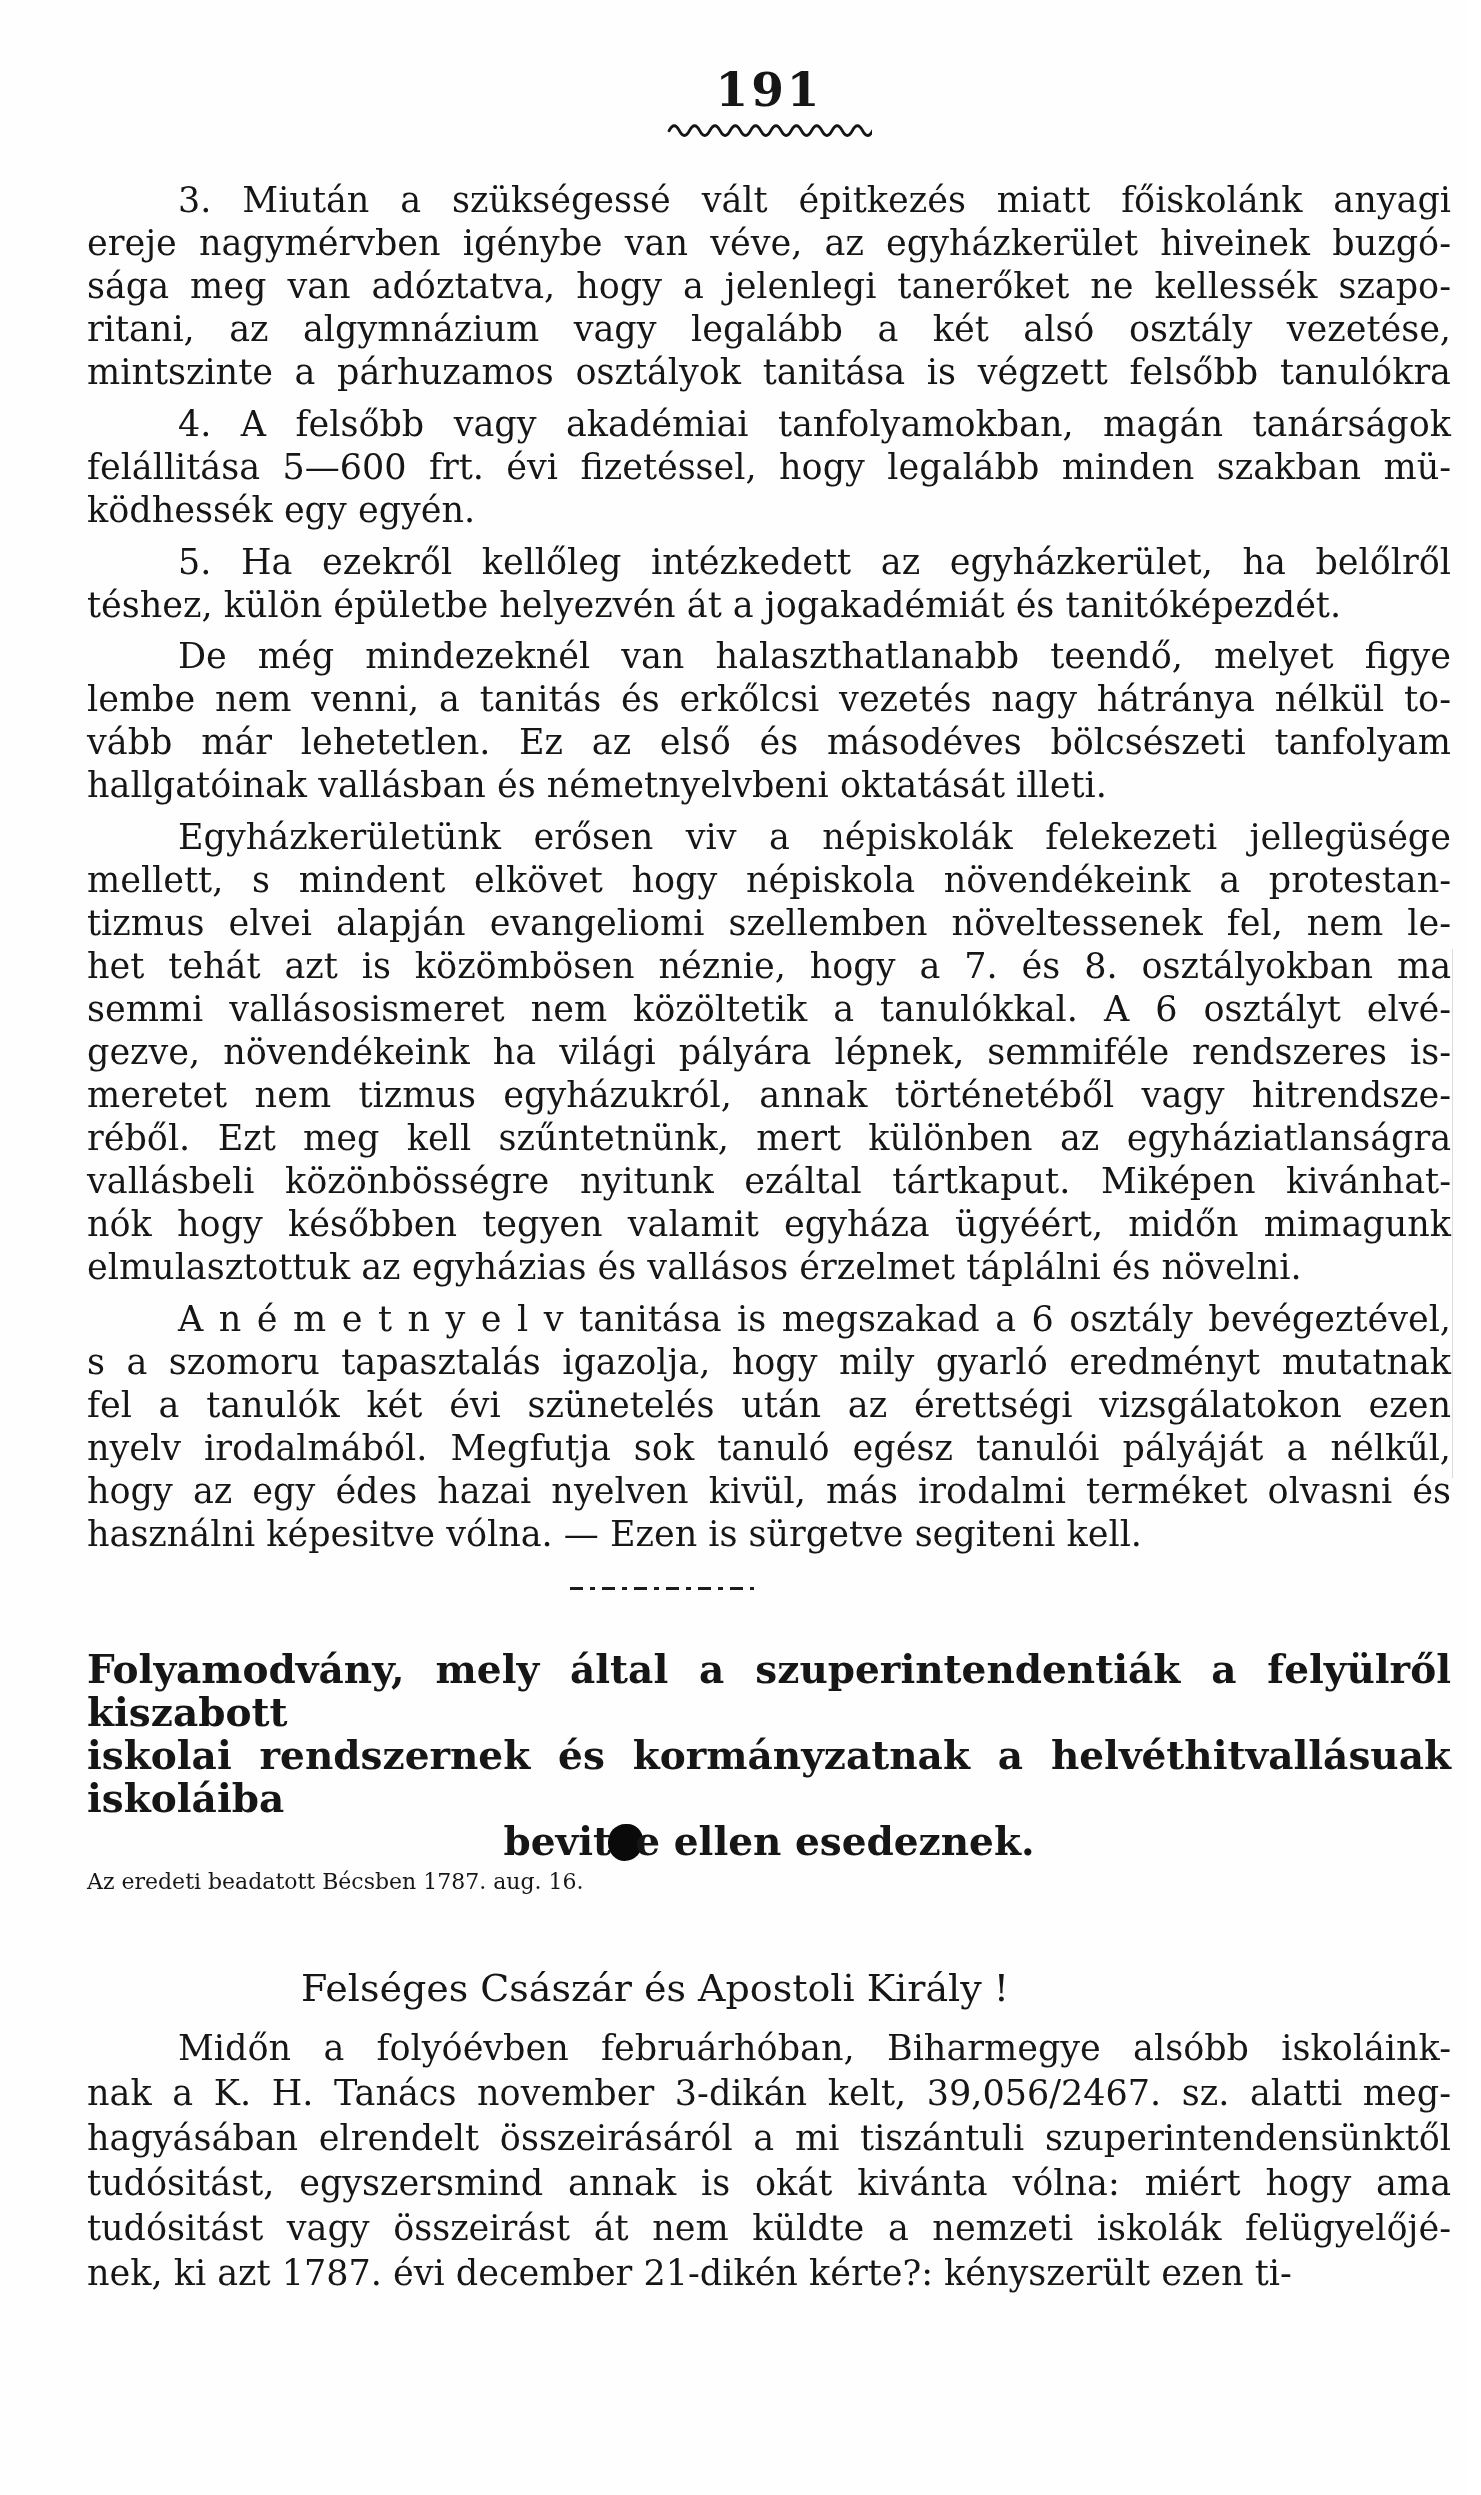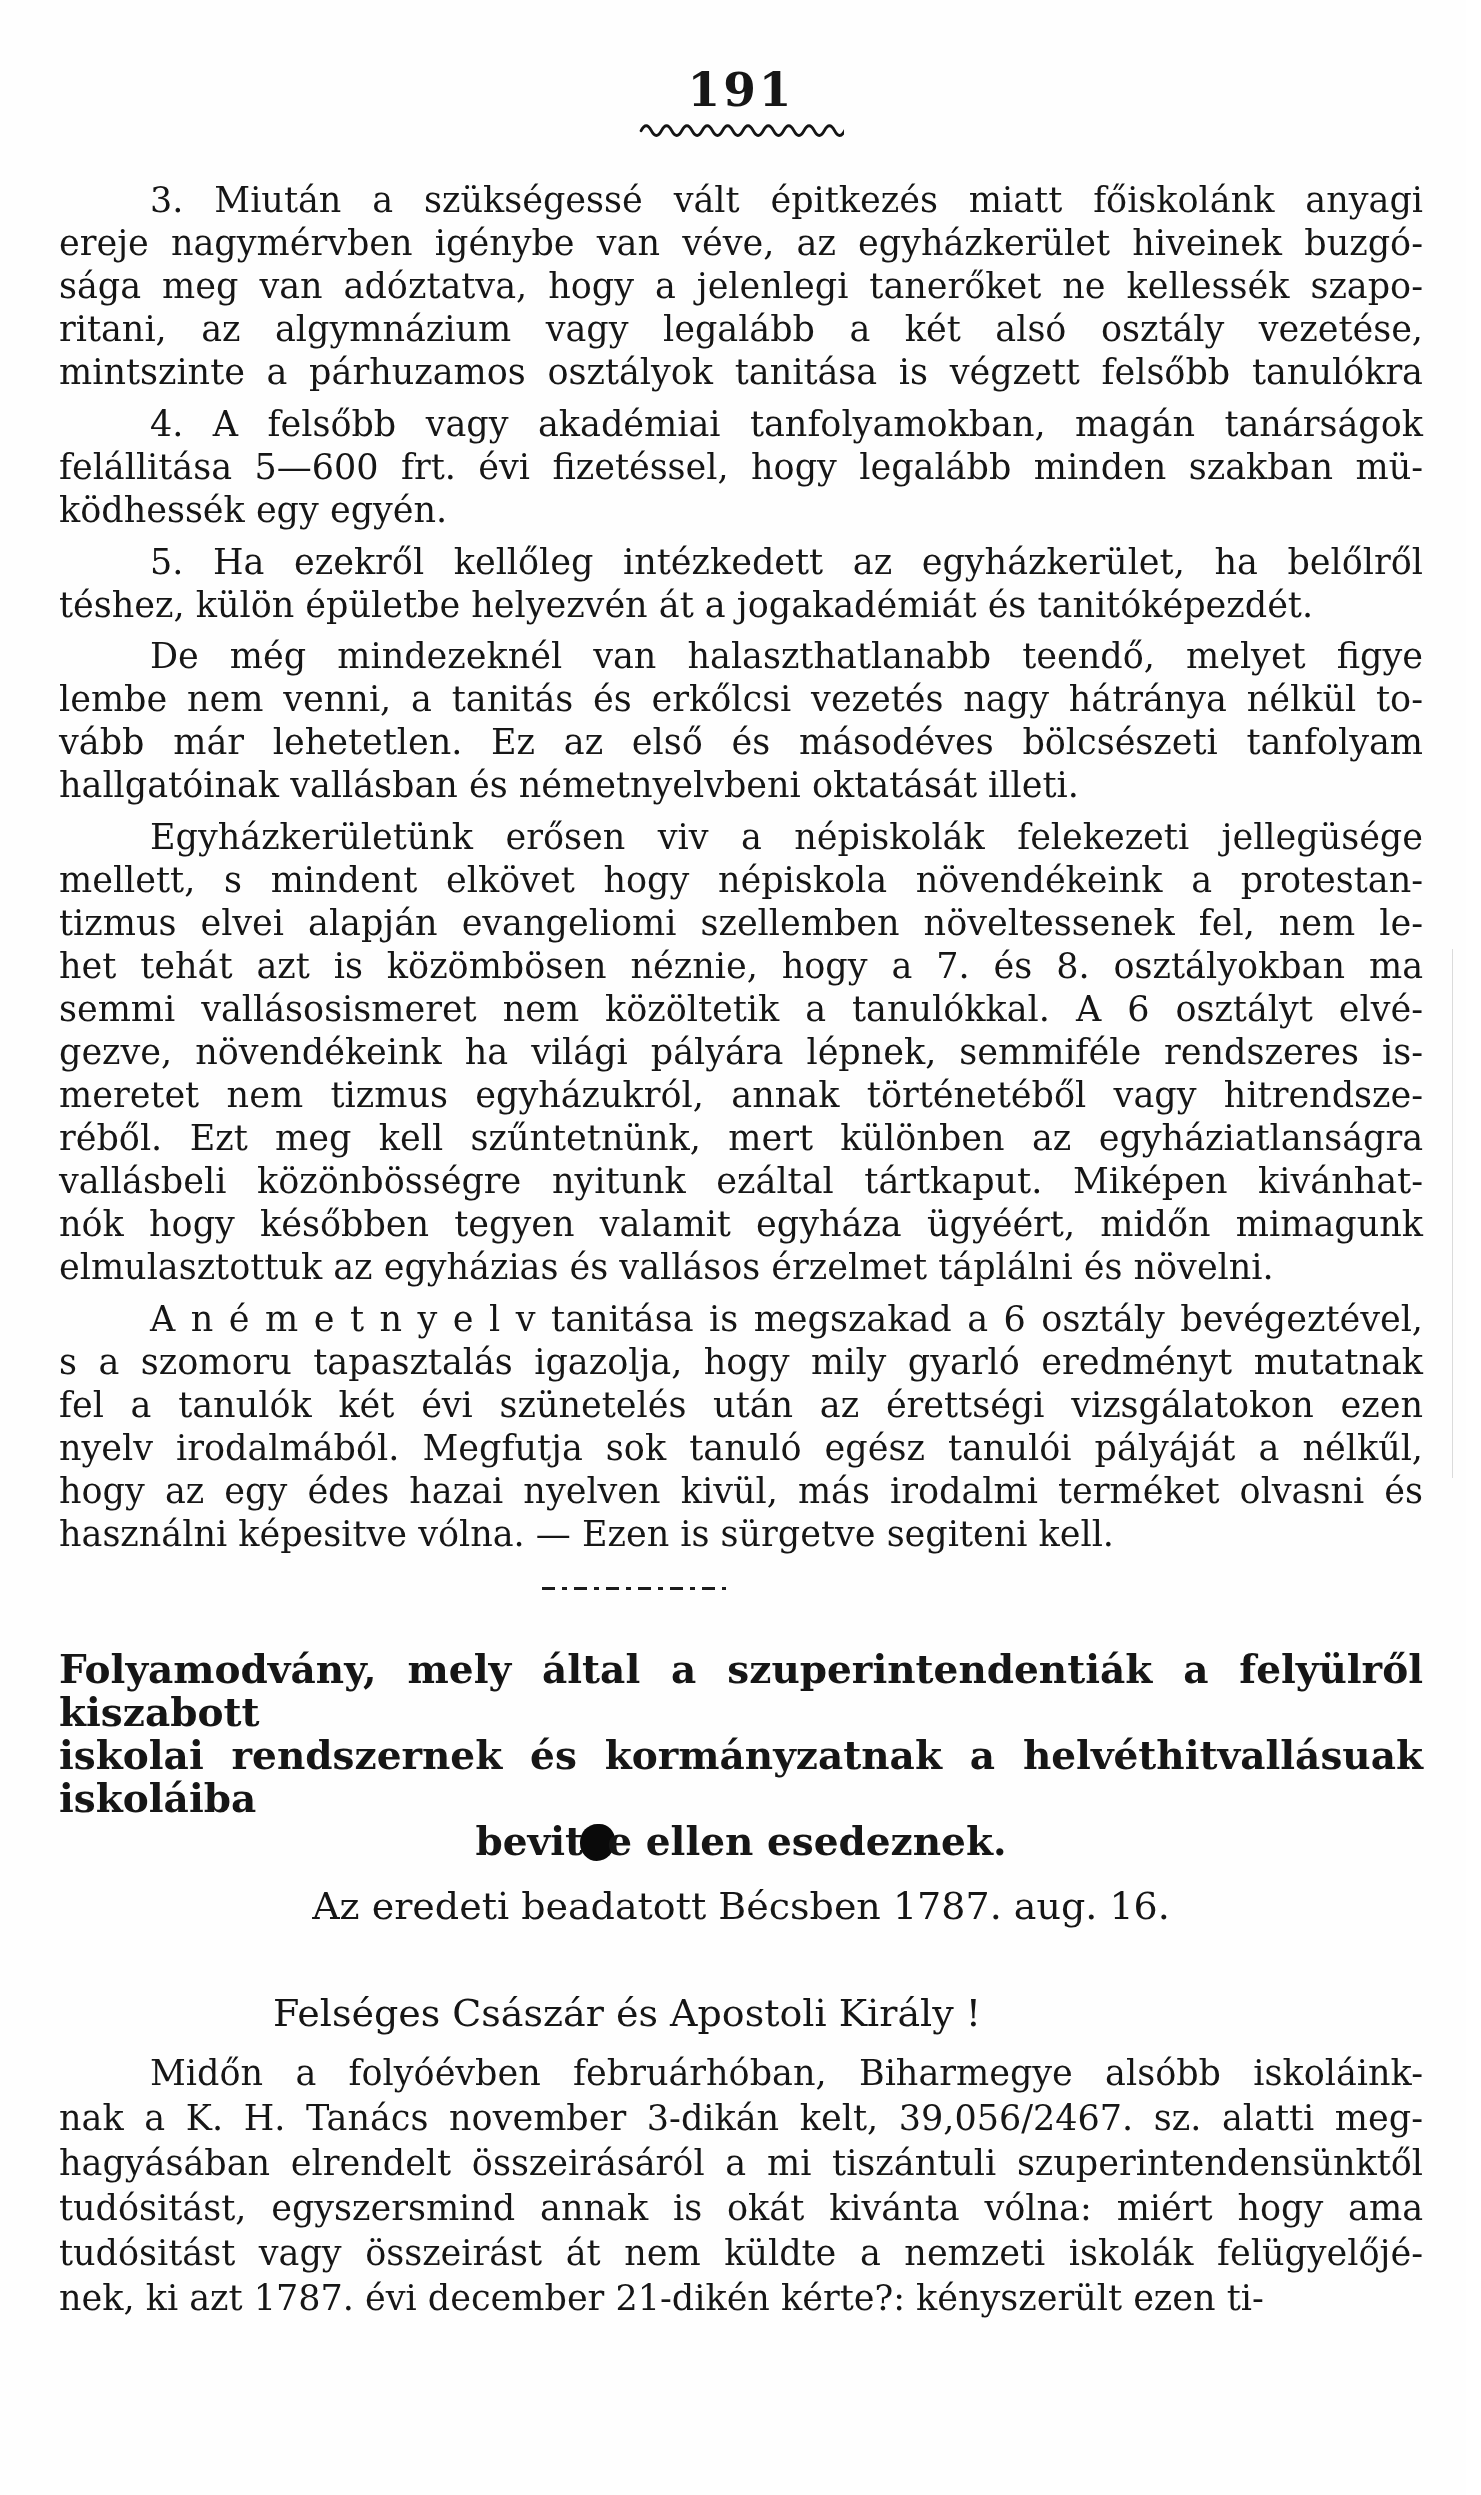--- a/index.html
+++ b/index.html
@@ -4,20 +4,21 @@
 <style>
   * { margin:0; padding:0; box-sizing:border-box; }
   html,body { background:#ffffff; }
   .page {
     position:relative;
     width:1466px; height:2496px;
     background:#fefefe;
     color:#161616;
     font-family:"DejaVu Serif", serif;
     overflow:hidden;
+    padding-left:28px;
   }
   .content { width:1364px; margin-left:59px; }
 
   .page-number {
     padding-top:62px;
     text-align:center;
     font-weight:700;
     font-size:47px;
     letter-spacing:2.9px;
   }
@@ -58,24 +59,23 @@
   }
   .blot {
     display:inline-block;
     width:35px; height:37px;
     background:#0a0a0a;
     border-radius:52% 46% 55% 50%;
     vertical-align:-6.8px;
     margin:0 -7.8px 0 -2.9px;
   }
   .petition-subtitle {
-    margin-top:25px;
-    font-size:38px;
+    font-size:22px;
     line-height:37px;
-    text-align:center;
+    text-align:left;
   }
   .salutation {
     margin-top:66px;
     font-size:38px;
     line-height:45px;
     text-align:center;
     padding-right:228px;
   }
   .petition-body { margin-top:15.5px; font-size:35px; }
   .petition-body .t-line { line-height:45px; }

